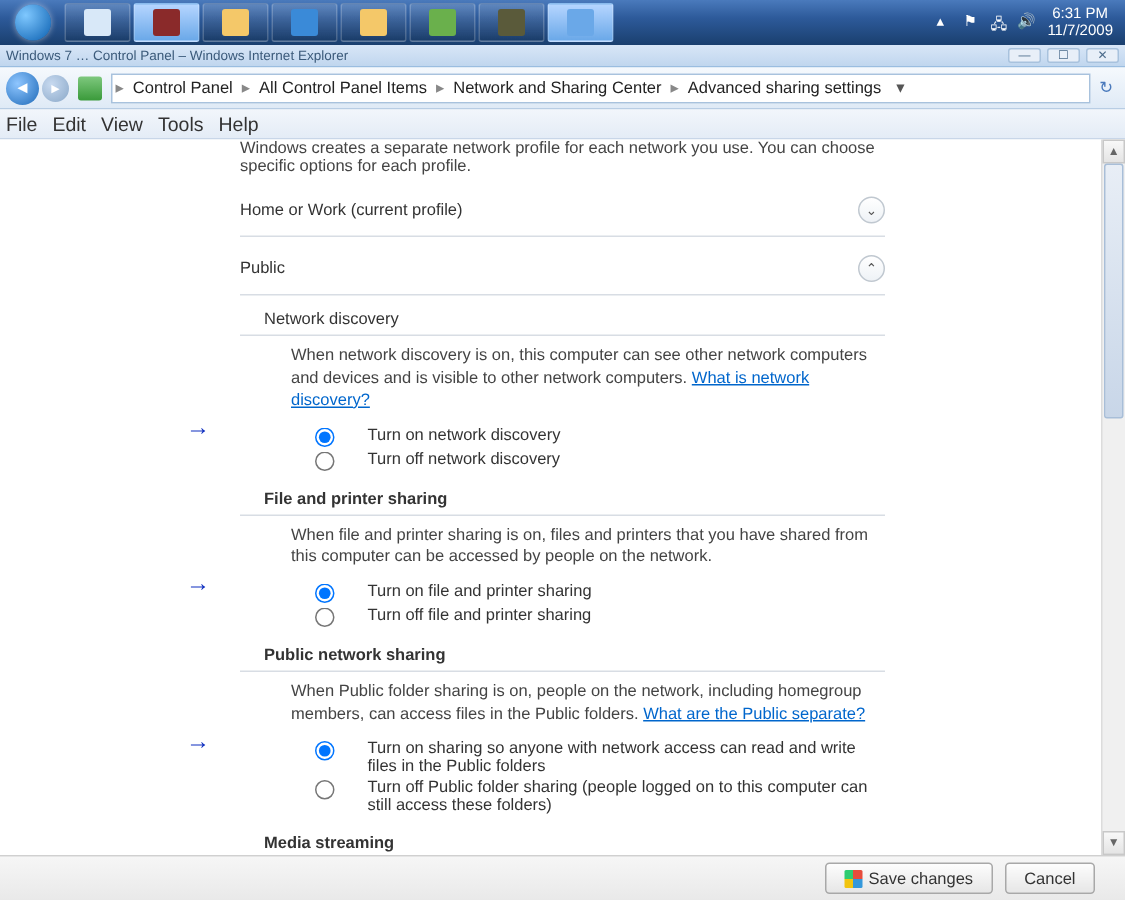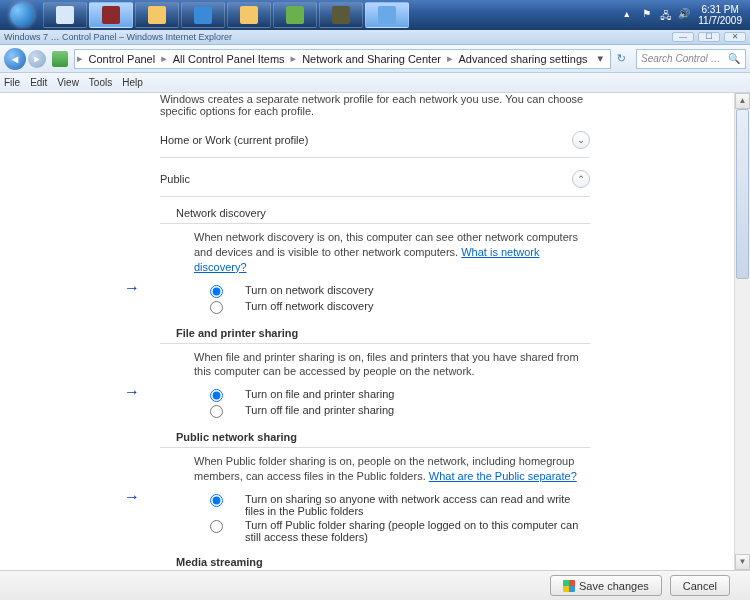--- a/index.html
+++ b/index.html
@@ -28,21 +28,21 @@
 .nav-fwd { width: 18px; height: 18px; background: radial-gradient(circle at 35% 35%, #c8daf0, #8aa8c8); font-size: 9px; }
 .bc-icon { width: 16px; height: 16px; background: linear-gradient(#7ec87e,#3a9a3a); border-radius: 2px; margin: 0 4px; }
 .breadcrumb { flex: 1; height: 20px; background: #fff; border: 1px solid #a8c2dd; display: flex; align-items: center; font-size: 11px; color: #222; }
 .bc-item { padding: 0 4px; }
 .bc-sep { color: #888; padding: 0 2px; }
 .bc-drop { color: #555; padding: 0 6px; }
 .searchbox { width: 110px; height: 20px; background: #fff; border: 1px solid #a8c2dd; display: flex; align-items: center; padding: 0 4px; color: #888; font-style: italic; font-size: 10px; margin-left: 4px; }
 .search-ico { margin-left: auto; color: #4a7abc; font-style: normal; }
 
 
-.menubar { height: 20px; background: linear-gradient(#f2f6fb, #e4ecf6); border-bottom: 1px solid #c8d6e8; display: flex; align-items: center; padding: 0 4px; font-size: 10px; color: #333; gap: 10px; }
+.menubar { height: 20px; background: linear-gradient(#f2f6fb, #e4ecf6); border-bottom: 1px solid #c8d6e8; display: flex; align-items: center; padding: 0 4px; font-size: 13px; color: #333; gap: 10px; }
 
 
 .content-wrap { position: absolute; top: 93px; bottom: 30px; left: 0; right: 0; overflow: hidden; background: #fff; }
 .content { padding: 0 160px 0 160px; color: #333; font-size: 11px; }
 .intro { padding: 0 0 8px 0; color: #444; }
 .profile-row { display: flex; align-items: center; padding: 6px 0; border: none; }
 .profile-title { flex: 1; }
 .chevron { width: 18px; height: 18px; border: 1px solid #c0c8d0; border-radius: 50%; display: flex; align-items: center; justify-content: center; font-size: 9px; color: #555; background: linear-gradient(#fff,#eef2f6); }
 .section-title { padding: 4px 0 2px 16px; color: #333; position: relative; }
 .hr { height: 1px; background: #d8dde4; margin: 2px 0 6px 0; }
@@ -127,24 +127,20 @@
     <span class="bc-item">Control Panel</span>
     <span class="bc-sep">▸</span>
     <span class="bc-item">All Control Panel Items</span>
     <span class="bc-sep">▸</span>
     <span class="bc-item">Network and Sharing Center</span>
     <span class="bc-sep">▸</span>
     <span class="bc-item">Advanced sharing settings</span>
     <span class="bc-drop">▾</span>
   </div>
   <span style="padding:0 4px;color:#4a7abc">↻</span>
-  <div class="searchbox">
-    <span>Search Control …</span>
-    <span class="search-ico">🔍</span>
-  </div>
 </div>
 
 <div class="menubar">
   <span>File</span>
   <span>Edit</span>
   <span>View</span>
   <span>Tools</span>
   <span>Help</span>
 </div>
 

